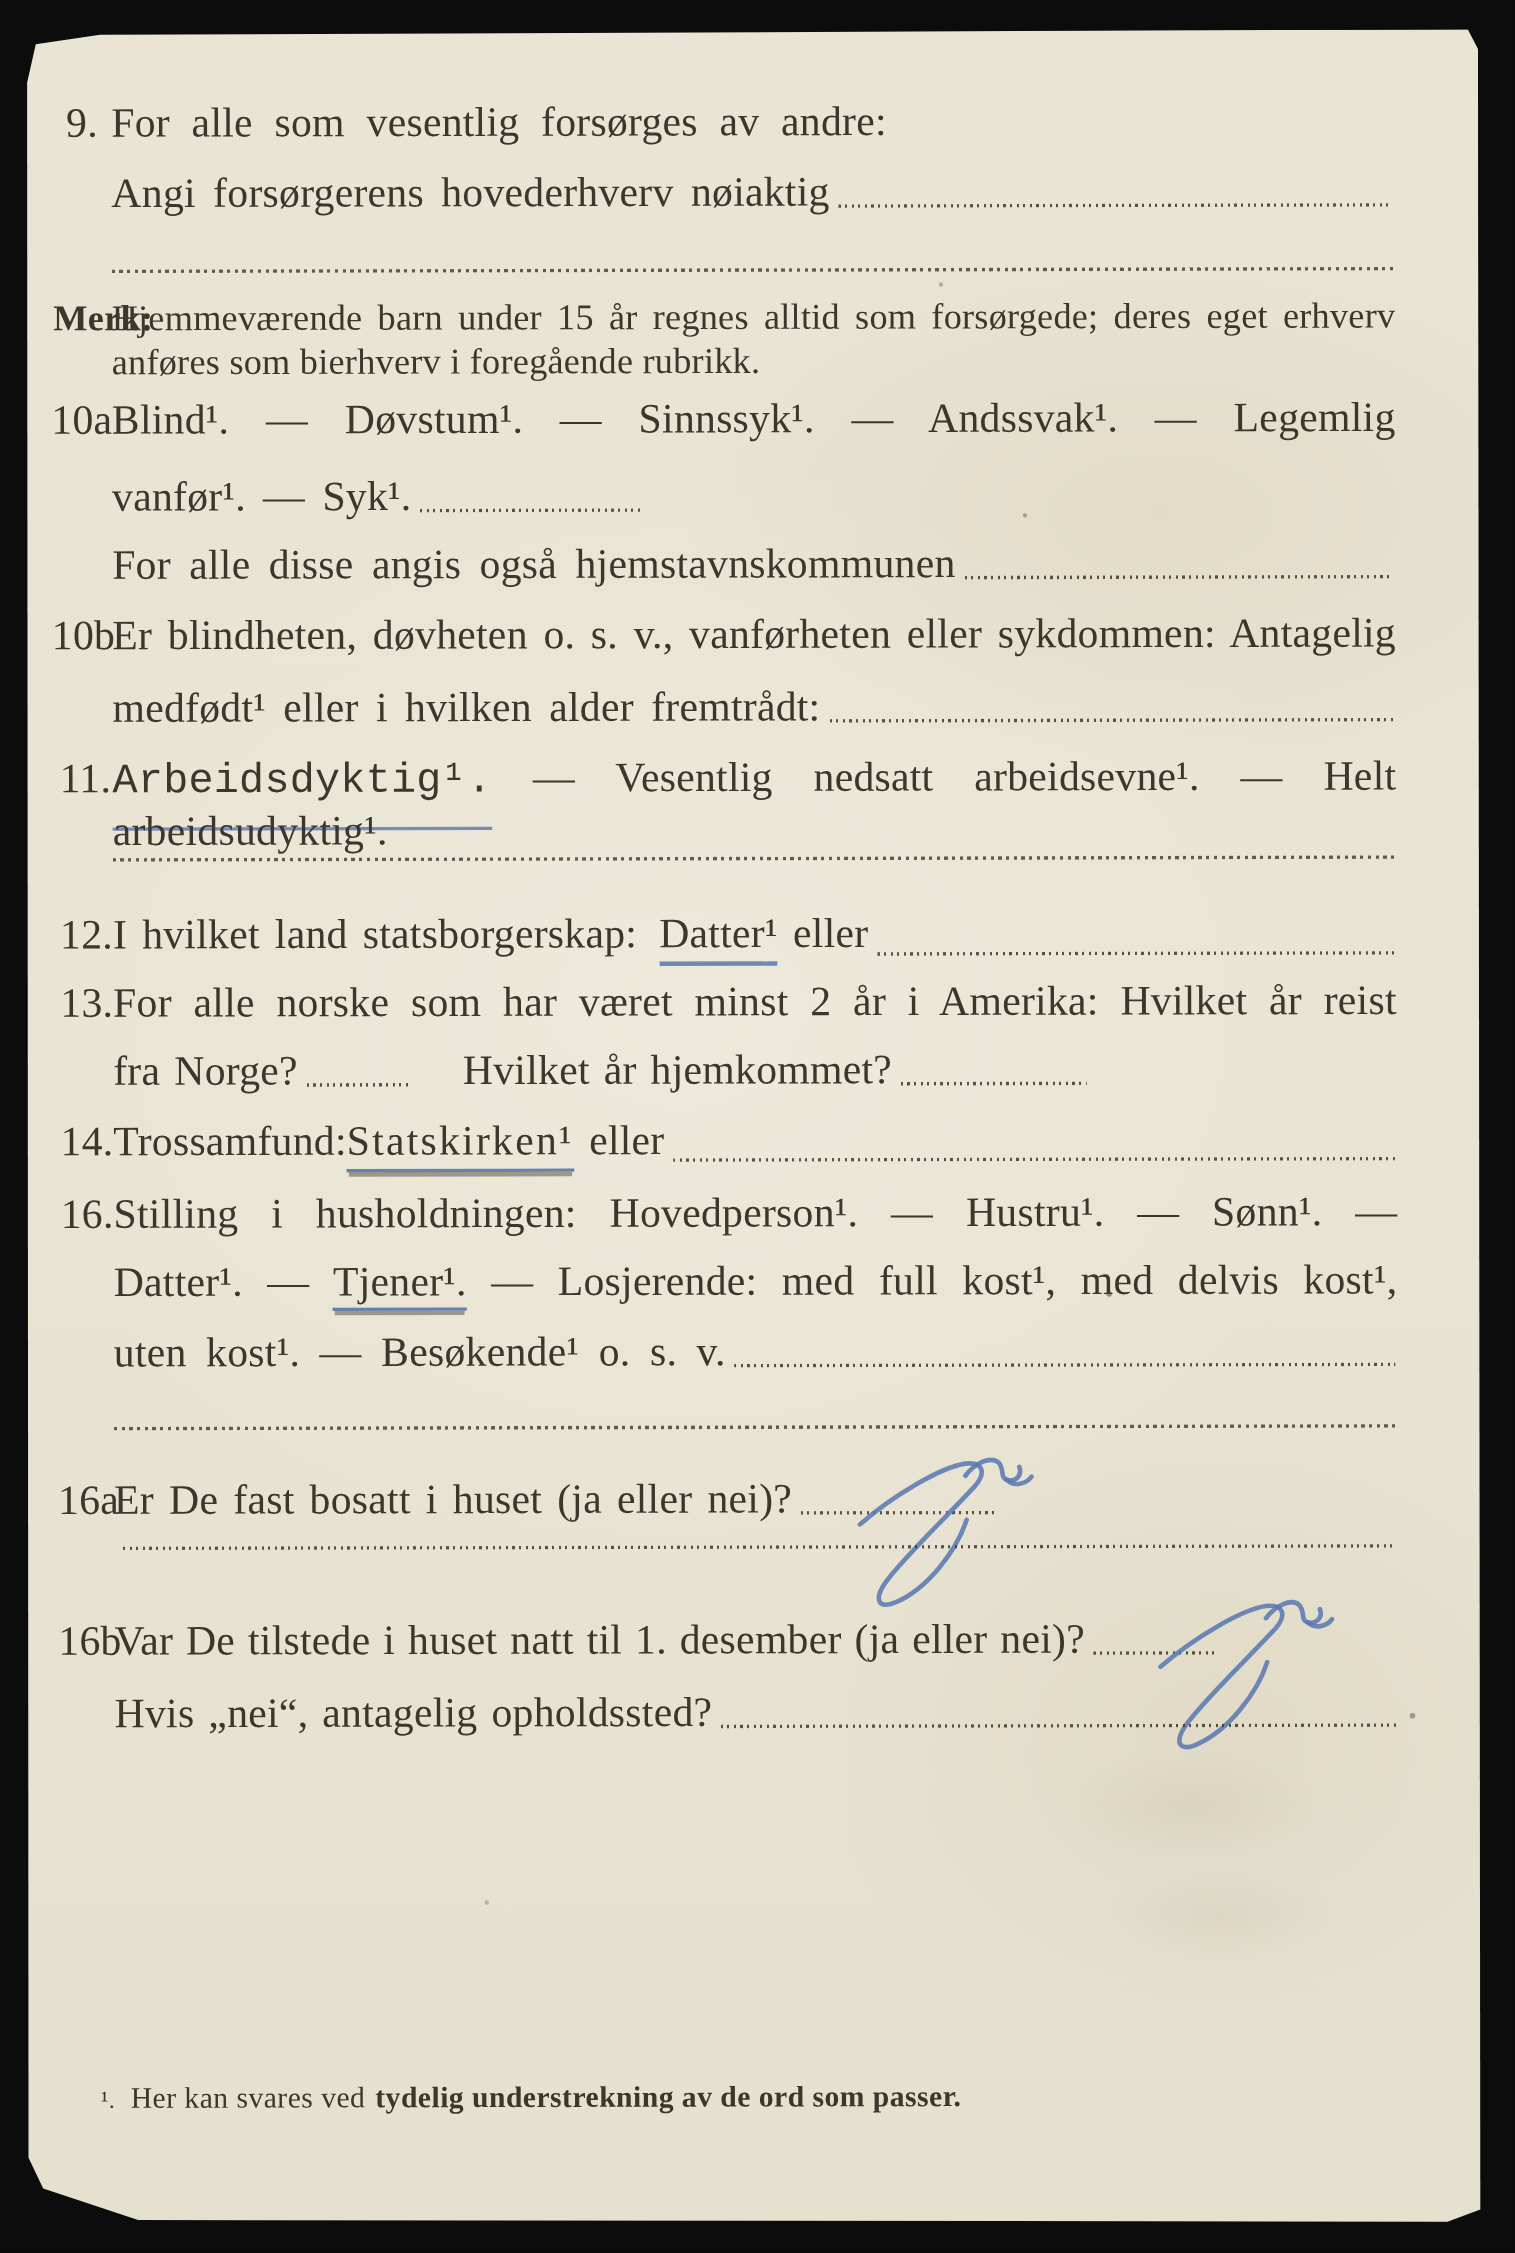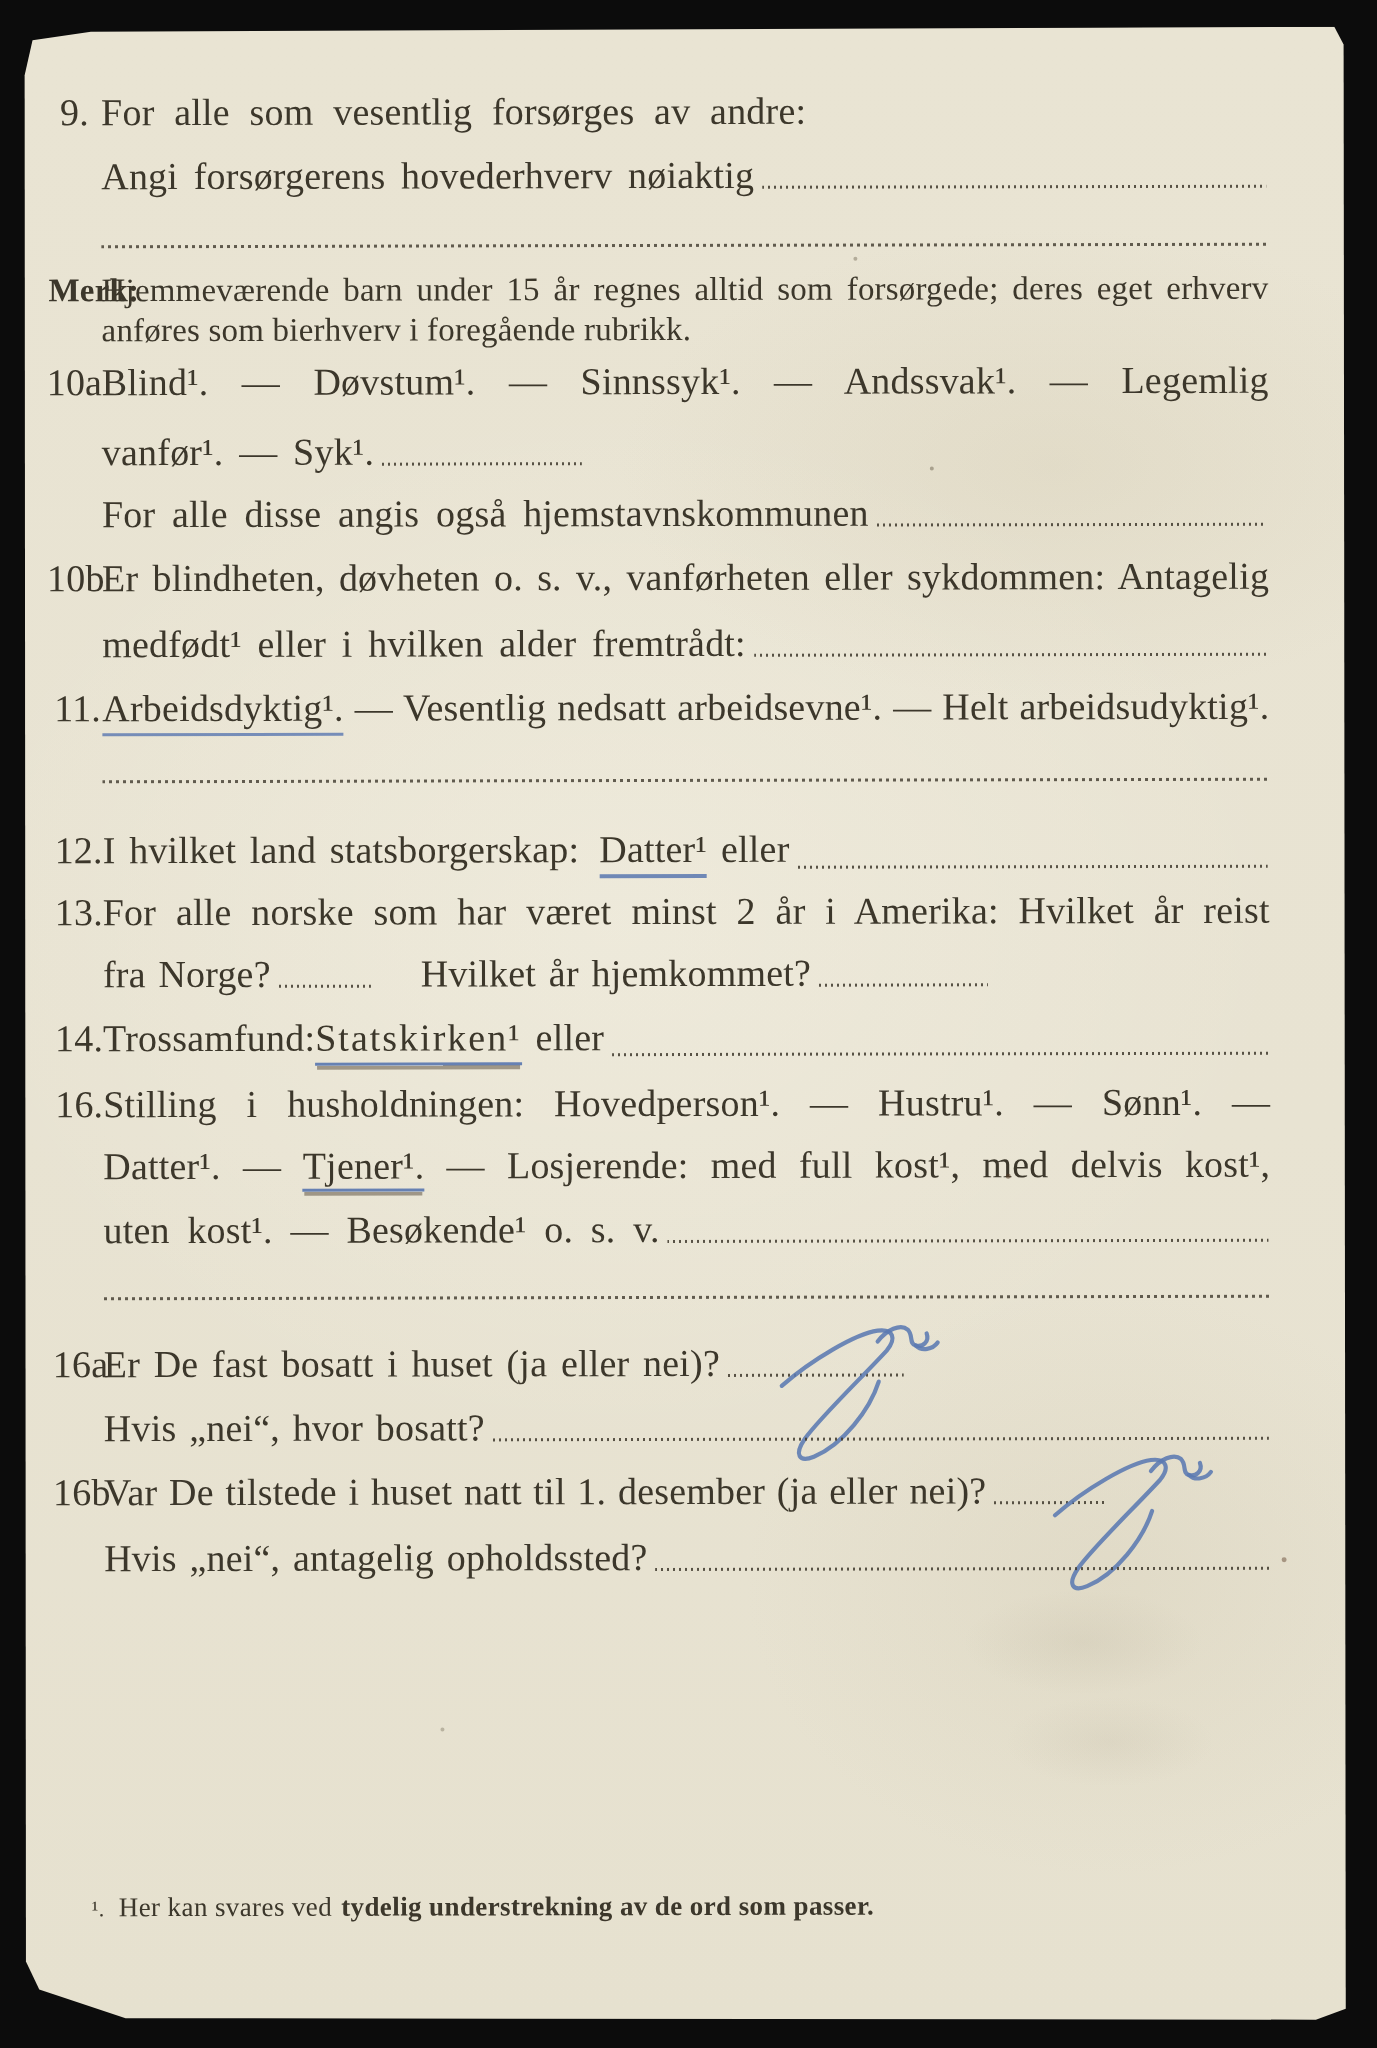--- a/index.html
+++ b/index.html
@@ -38,21 +38,21 @@
   .sep{
     position:absolute;left:83px;width:1167px;height:3px;
     background:repeating-linear-gradient(90deg, rgba(62,56,44,.8) 0 3px, transparent 3px 7px);
   }
   .small{font-size:33px;}
   .b{font-weight:bold;}
   .ws2{word-spacing:2px;}.ws3{word-spacing:3px;}.ws4{word-spacing:4px;}
   .ws6{word-spacing:6px;}.ws7{word-spacing:7px;}.ws8{word-spacing:8px;}.ws10{word-spacing:10px;}
   .u-blue{border-bottom:4px solid rgba(79,111,173,.8);padding-bottom:2px;}
   .u-blue-grey{border-bottom:3px solid rgba(79,111,173,.85);box-shadow:0 6px 0 -2px rgba(118,108,92,.65);padding-bottom:2px;}
-  .u-wavy{border-bottom:3px solid rgba(79,111,173,.75);padding-bottom:4px;}
+  .u-wavy{border-bottom:3px solid rgba(79,111,173,.75);padding-bottom:20px;font-family:Liberation Mono, monospace;}
   .hand{position:absolute;overflow:visible;}
   .hand path{fill:none;stroke:#5b7ab2;stroke-width:4.2;stroke-linecap:round;opacity:.88;}
   .footnote{position:absolute;left:70px;top:1863px;font-size:27px;display:flex;align-items:baseline;letter-spacing:.4px;}
   .fn-marker{font-size:22px;margin-right:14px;}
   .speckles{position:absolute;left:0;top:0;width:2px;height:2px;border-radius:50%;
     box-shadow:987px 1148px 0 1.5px rgba(88,62,40,.55), 912px 440px 0 1px rgba(80,70,50,.4),
                1262px 1532px 0 1.5px rgba(90,60,40,.45), 836px 230px 0 1px rgba(80,70,50,.35),
                420px 1700px 0 1px rgba(80,70,50,.3);}
 </style>
 </head>
@@ -159,21 +159,20 @@
     <span class="leader"></span>
   </div>
 
   <svg class="hand" style="left:745px;top:1292px" width="175" height="140" viewBox="0 0 175 140" aria-label="Ja">
     <path d="M16 66 C46 40 90 14 112 11 C128 9 131 19 121 31 C96 58 54 98 39 119 C28 135 33 143 48 137 C77 125 104 90 113 62"></path>
     <path d="M112 22 C121 10 135 4 142 10 C148 16 143 24 150 26 C157 28 164 22 161 14"></path>
     <path d="M150 26 C156 32 167 30 172 23"></path>
   </svg>
 
   <div class="row row-flex" style="top:1377px">
-    <span class="t ws3">Hvis „nei“, hvor bosatt?</span>
     <span class="leader"></span>
   </div>
 
   <div class="row row-flex" style="top:1441px;width:1002px">
     <span class="num" style="left:-51px">16b</span>
     <span class="t ws2">Var De tilstede i huset natt til 1. desember (ja eller nei)?</span>
     <span class="leader"></span>
   </div>
 
   <svg class="hand" style="left:1018px;top:1422px" width="175" height="140" viewBox="0 0 175 140" aria-label="Ja">

